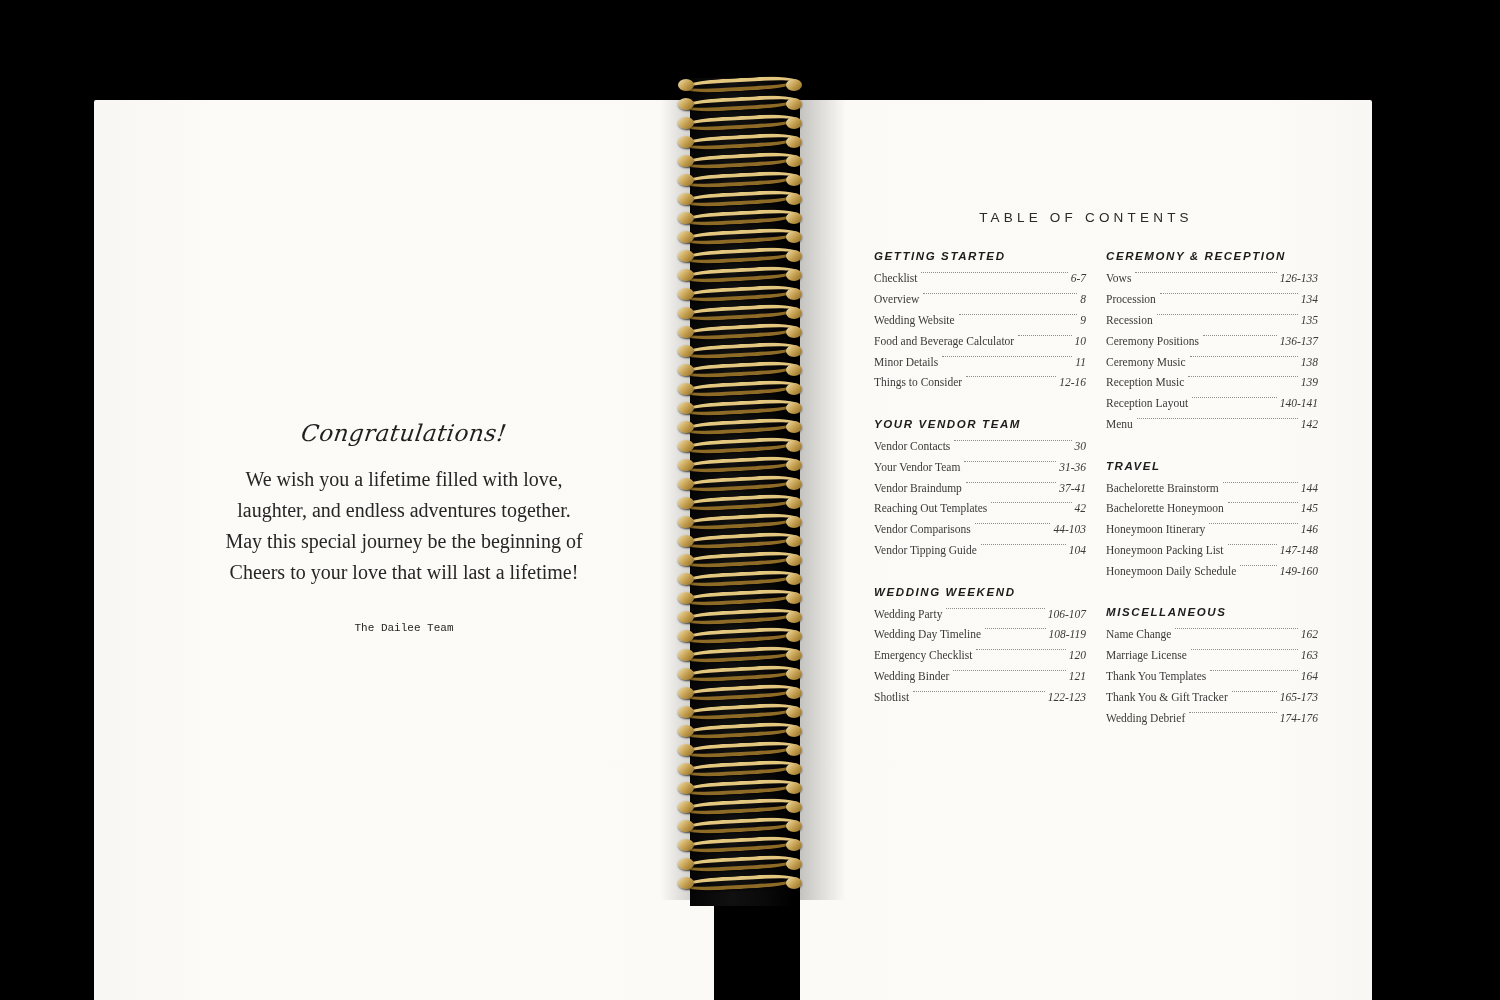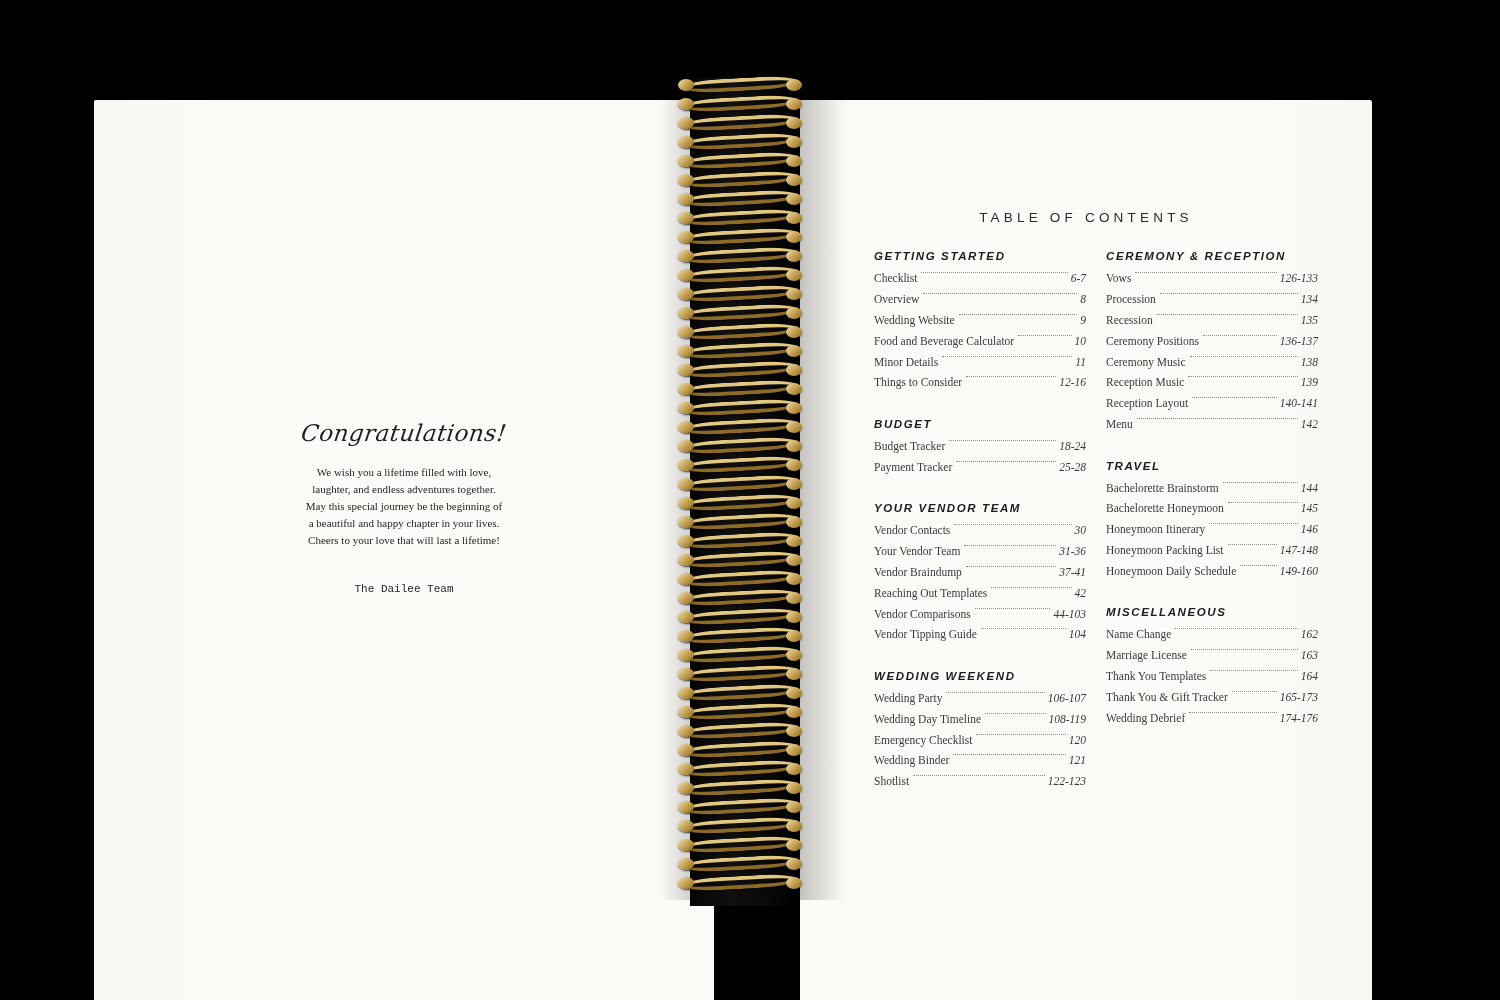--- a/index.html
+++ b/index.html
@@ -115,21 +115,21 @@
     font-family: "DejaVu Serif", serif;
     font-style: italic;
     font-size: 23px;
     letter-spacing: 0.5px;
     color: #1f1f1f;
     margin-bottom: 18px;
     transform: skewX(-8deg);
   }
   .wish-lines {
     font-family: "Liberation Serif", serif;
-    font-size: 11px;
+    font-size: 20px;
     line-height: 1.55;
     color: #262626;
   }
   .signature {
     margin-top: 34px;
     font-family: Liberation Mono, monospace;
     font-size: 11px;
     color: #262626;
   }
 
@@ -208,21 +208,20 @@
 
 <div class="planner">
 
   <div class="page left">
     <div class="left-content">
       <div class="congrats">Congratulations!</div>
       <div class="wish-lines">
         <div>We wish you a lifetime filled with love,</div>
         <div>laughter, and endless adventures together.</div>
         <div>May this special journey be the beginning of</div>
-        <div>a beautiful and happy chapter in your lives.</div>
         <div>Cheers to your love that will last a lifetime!</div>
       </div>
       <div class="signature">The Dailee Team</div>
     </div>
   </div>
 
   <div class="page right">
     <div class="toc-title">TABLE OF CONTENTS</div>
     <div class="toc-cols">
       <div class="toc-col" id="col0">
@@ -253,33 +252,20 @@
               <span class="dots"></span>
               <span class="pages">11</span>
             </div>
             <div class="entry">
               <span class="label">Things to Consider</span>
               <span class="dots"></span>
               <span class="pages">12-16</span>
             </div>
           </div>
           <div class="section">
-            <div class="section-title">BUDGET</div>
-            <div class="entry">
-              <span class="label">Budget Tracker</span>
-              <span class="dots"></span>
-              <span class="pages">18-24</span>
-            </div>
-            <div class="entry">
-              <span class="label">Payment Tracker</span>
-              <span class="dots"></span>
-              <span class="pages">25-28</span>
-            </div>
-          </div>
-          <div class="section">
             <div class="section-title">YOUR VENDOR TEAM</div>
             <div class="entry">
               <span class="label">Vendor Contacts</span>
               <span class="dots"></span>
               <span class="pages">30</span>
             </div>
             <div class="entry">
               <span class="label">Your Vendor Team</span>
               <span class="dots"></span>
               <span class="pages">31-36</span>

